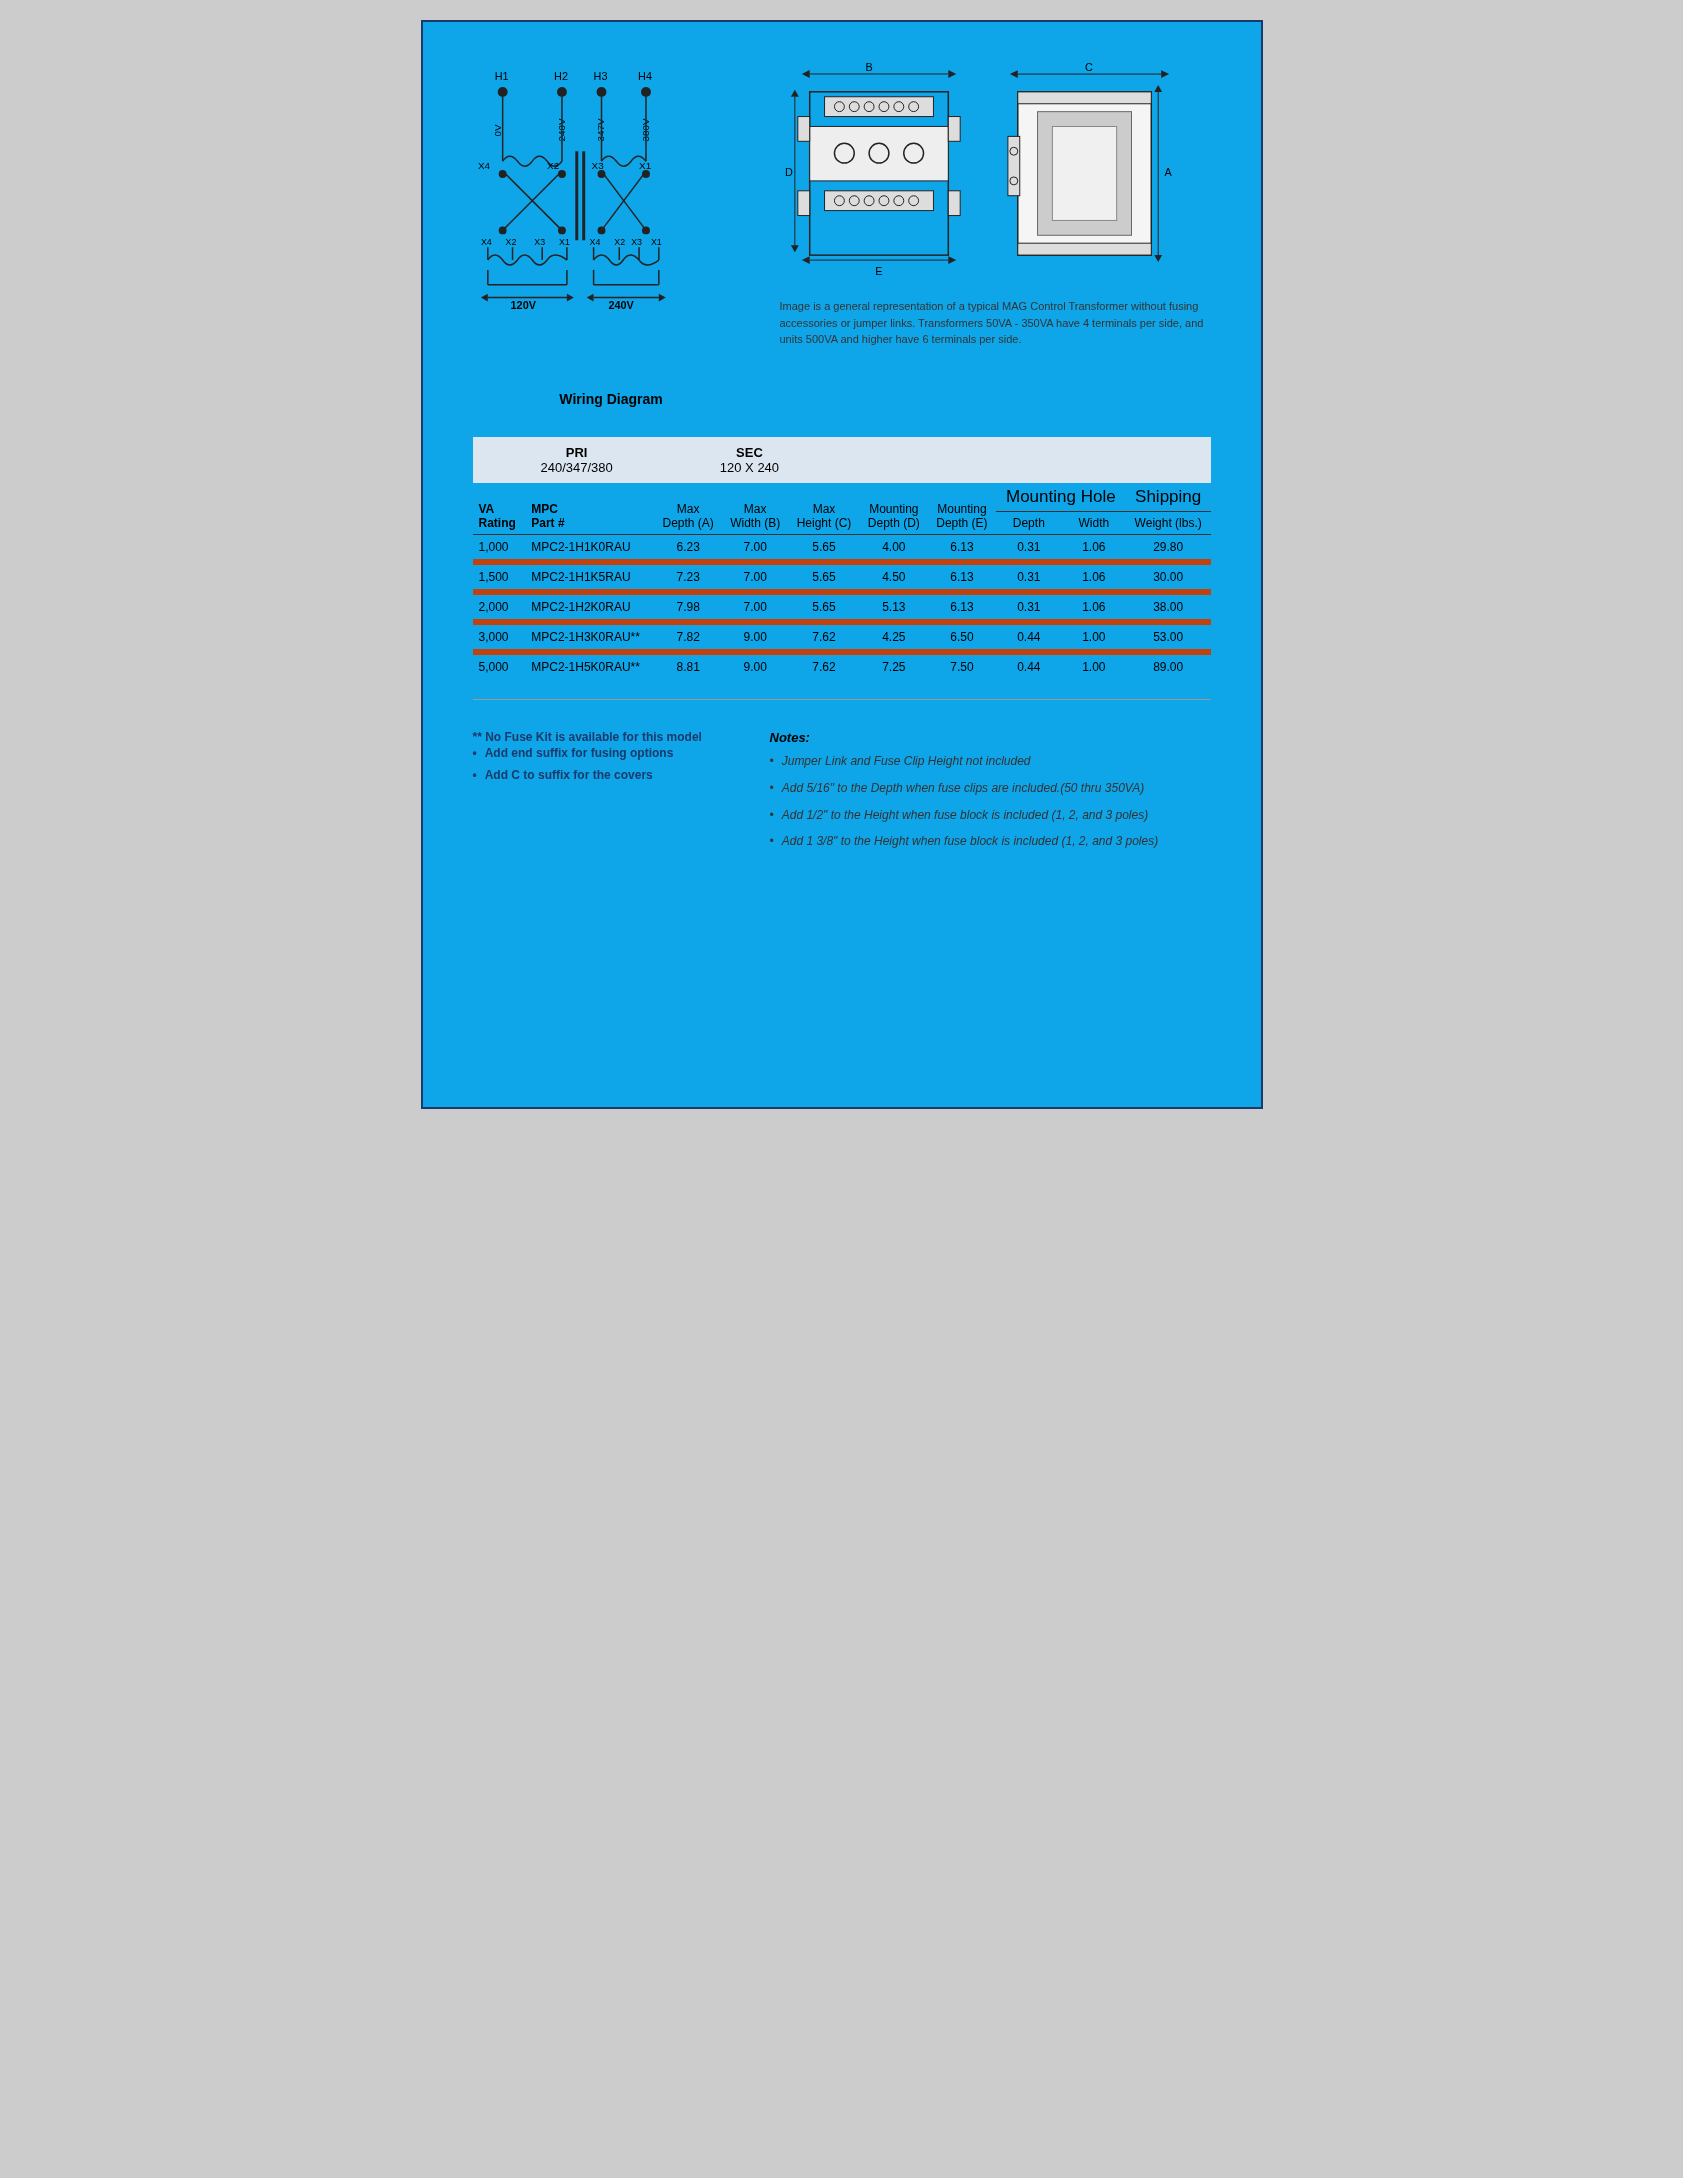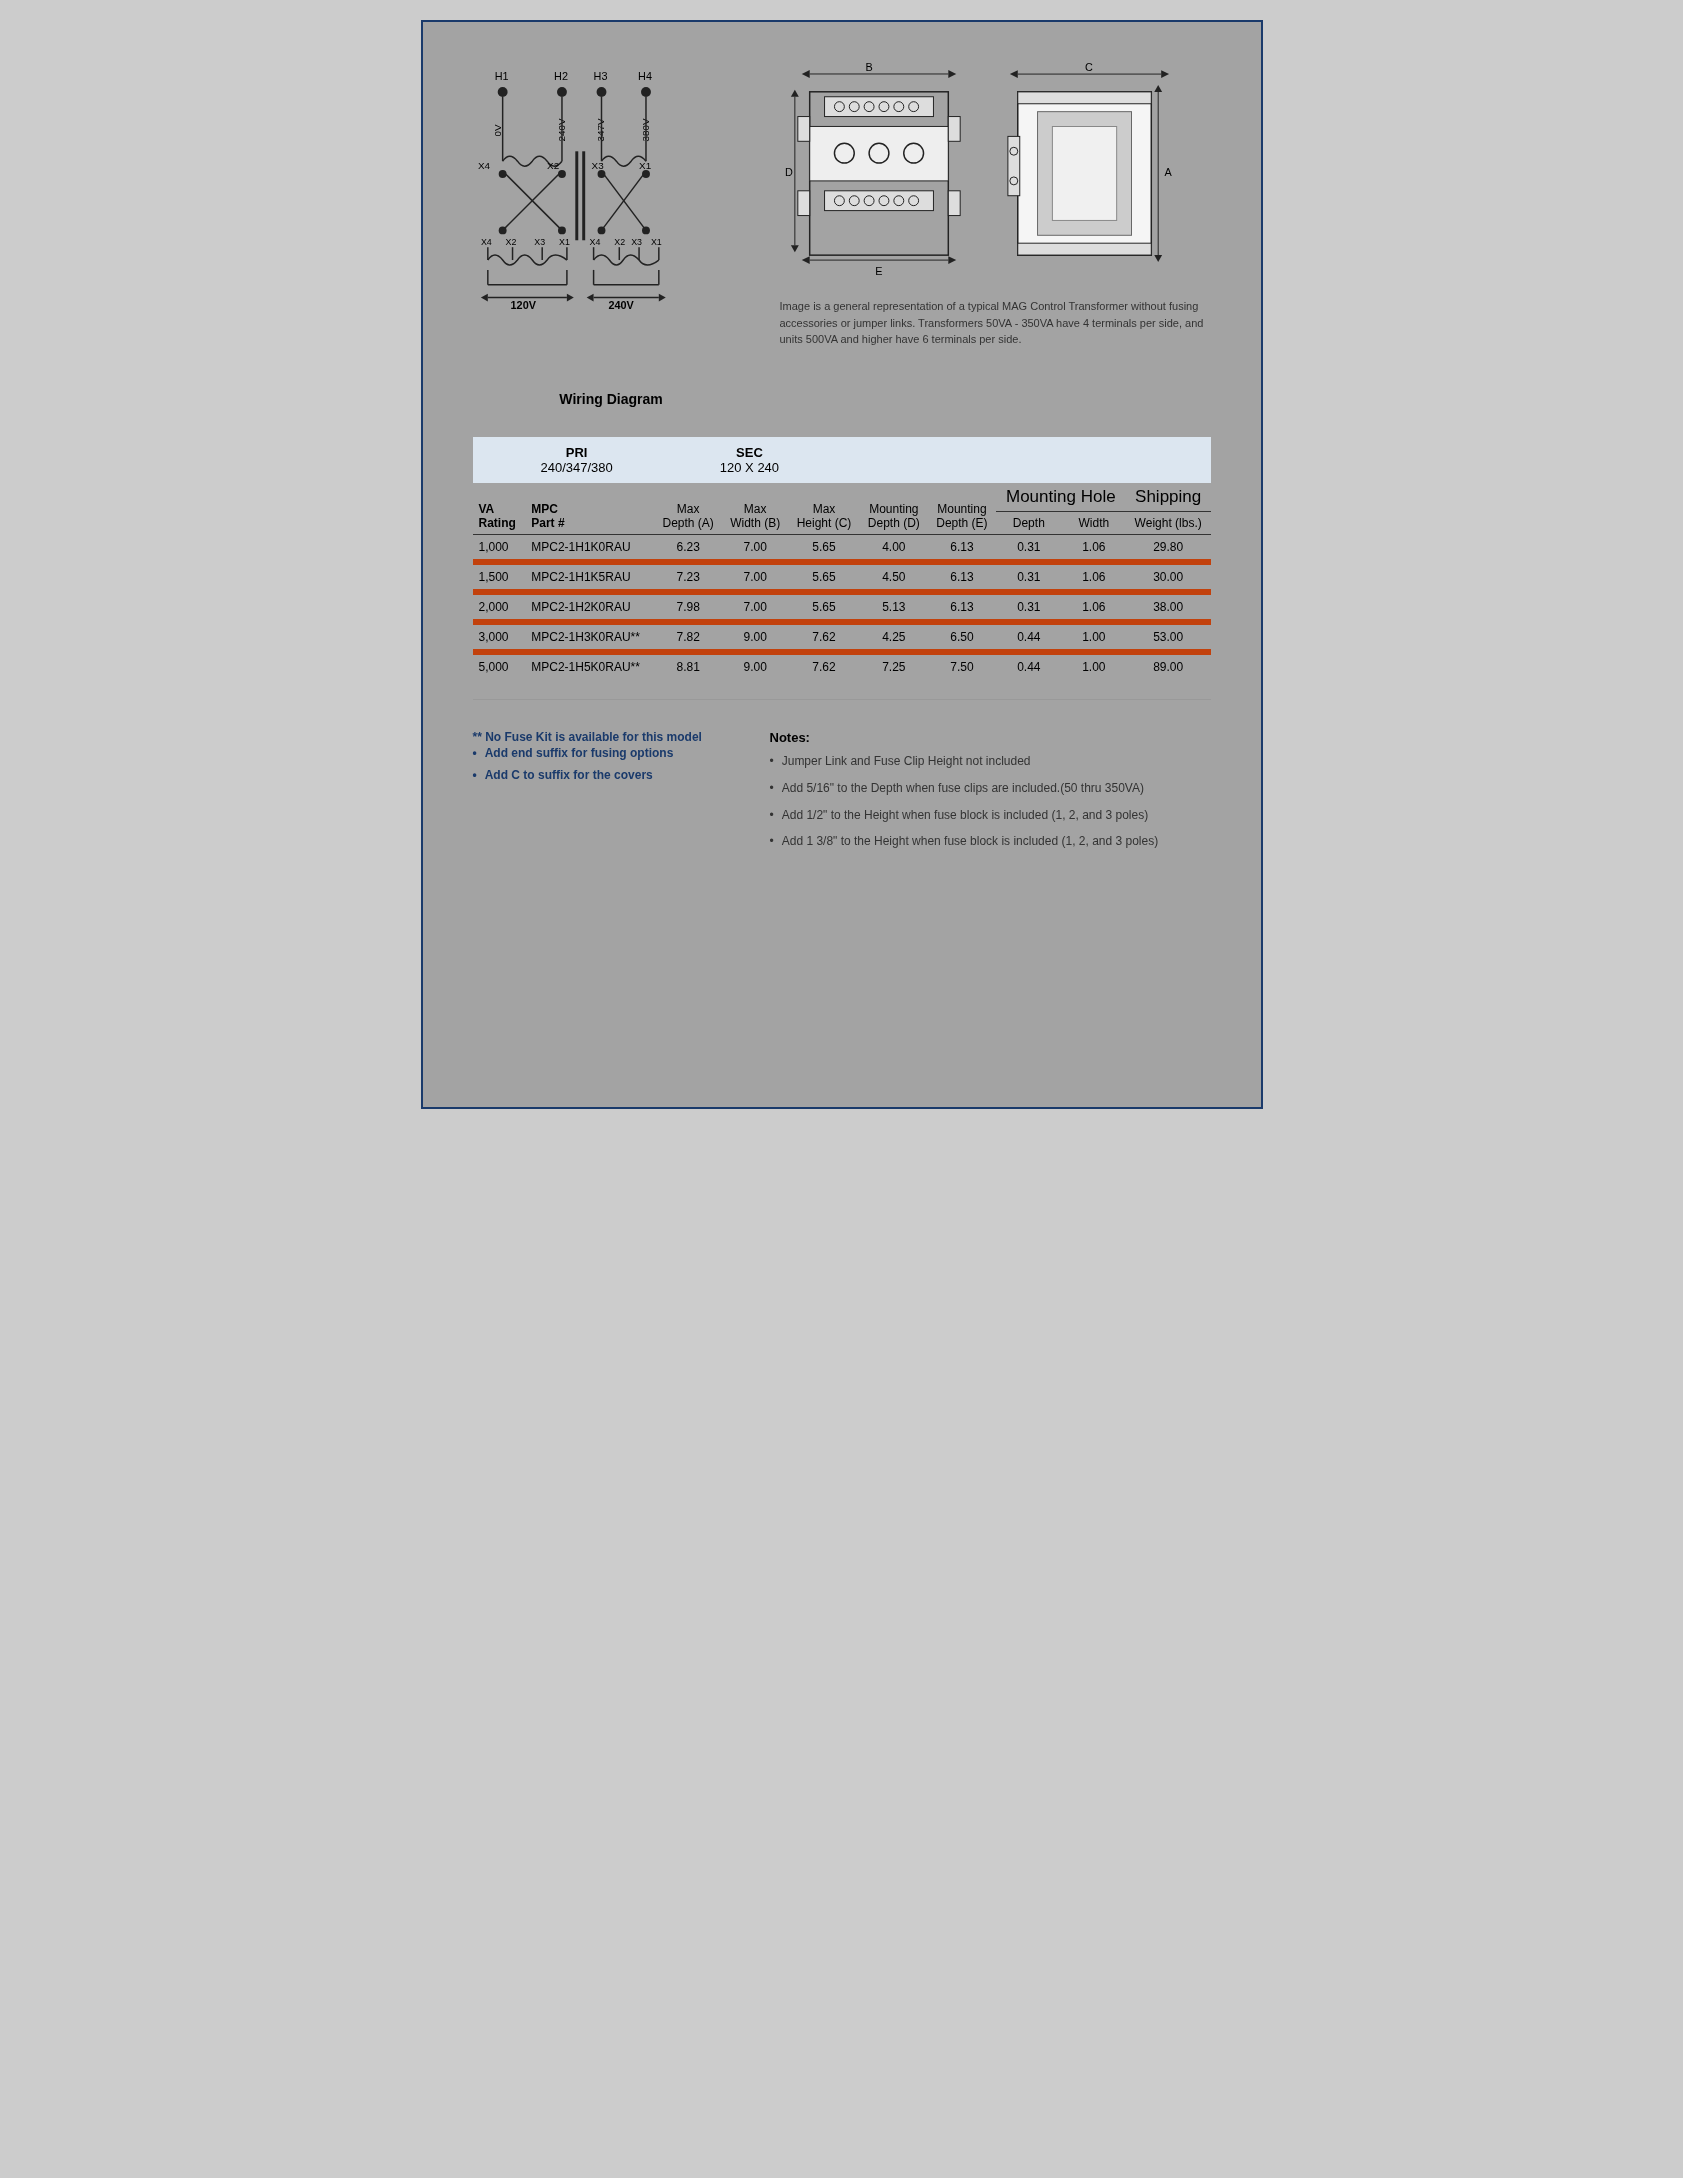--- a/index.html
+++ b/index.html
@@ -7,21 +7,21 @@
       background: #ccc;
       display: flex;
       justify-content: center;
       align-items: flex-start;
       padding: 20px;
       font-family: Arial, sans-serif;
     }
     .page {
       width: 842px;
       min-height: 1089px;
-      background: #a3a3a3;
+      background: #0ea5e9;
       border: 2px solid #1a3a6b;
       padding: 40px 50px;
       position: relative;
     }
 
     
     .top-section {
       display: flex;
       gap: 30px;
       margin-bottom: 30px;
@@ -161,20 +161,21 @@
       font-weight: bold;
       font-size: 12px;
     }
     .notes-left ul li::before {
       content: "•";
       color: #1a3a6b;
     }
     .notes-right {
       flex: 1;
       font-size: 12px;
+      font-style: italic;
     }
     .notes-right .notes-title {
       font-weight: bold;
       font-size: 13px;
       margin-bottom: 8px;
     }
     .notes-right ul {
       list-style: none;
       padding: 0;
     }

